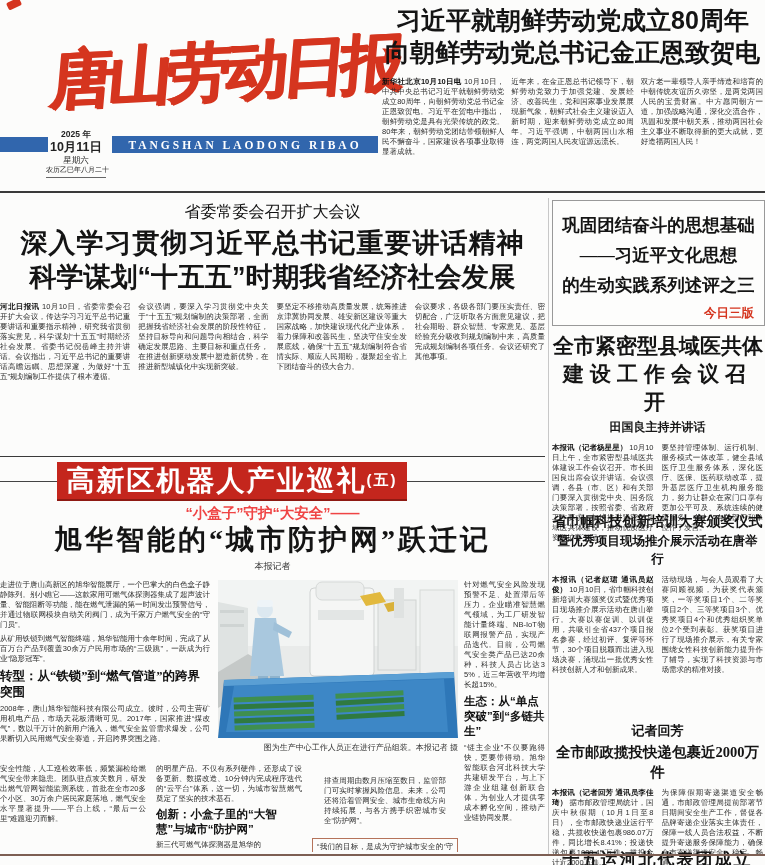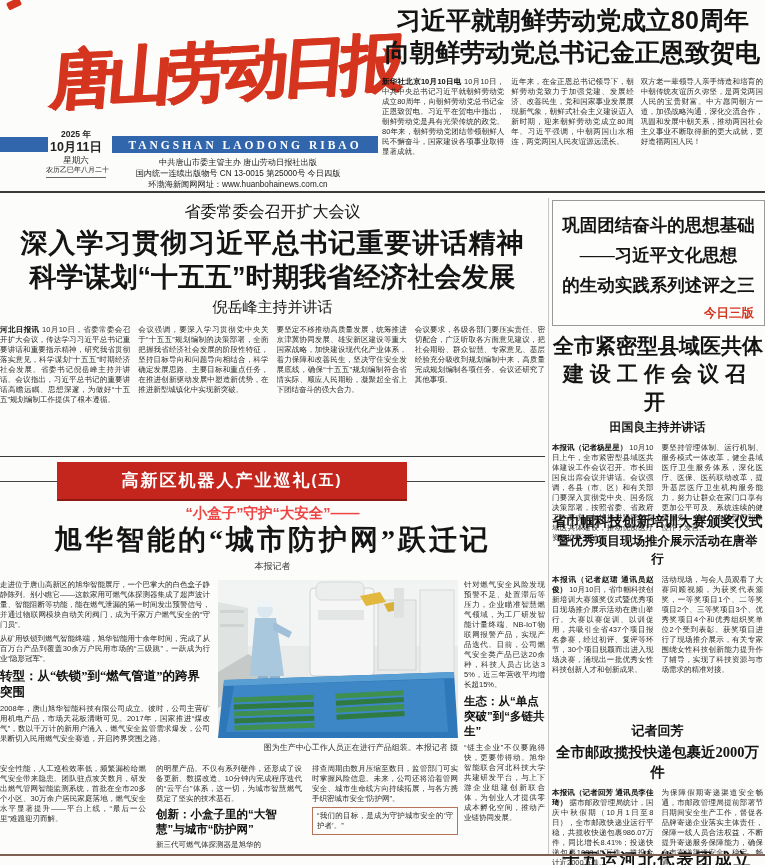--- a/index.html
+++ b/index.html
@@ -64,25 +64,20 @@
     <div class="date-line" style="font-size:8.5px;font-weight:bold;">2025 年</div>
     <div class="date-line" style="font-size:12.5px;font-weight:bold;">10月11日</div>
     <div class="date-line" style="font-size:8.5px;">星期六</div>
     <div class="date-line" style="font-size:7px;border-bottom:1px solid #666;padding-bottom:2px;white-space:nowrap;">农历乙巳年八月二十</div>
   </div>
 
   <div class="abs" id="pinyin-band" style="left:112px;top:136px;width:266px;height:17px;justify-content:center;">
     <span>TANGSHAN LAODONG RIBAO</span>
   </div>
 
-  <div class="abs" style="left:102px;top:157px;width:272px;">
-    <div class="mast-info">中共唐山市委主管主办 唐山劳动日报社出版</div>
-    <div class="mast-info">国内统一连续出版物号 CN 13-0015 第25000号 今日四版</div>
-    <div class="mast-info">环渤海新闻网网址：www.huanbohainews.com.cn</div>
-  </div>
 </div>
 
 <div class="abs rule" style="left:0;top:191px;width:765px;height:2px;"></div>
 
 <div class="abs" style="left:382px;top:4px;width:381px;height:186px;">
   <div class="hl-big center" style="font-size:25px;line-height:32px;">习近平就朝鲜劳动党成立80周年</div>
   <div class="hl-big center" style="font-size:25px;line-height:32px;">向朝鲜劳动党总书记金正恩致贺电</div>
   <div class="cols" style="margin-top:9px;gap:7px;height:104px;">
     <div class="body-txt">
       <b>新华社北京10月10日电</b>
@@ -90,38 +85,37 @@
     </div>
     <div class="body-txt">近年来，在金正恩总书记领导下，朝鲜劳动党致力于加强党建、发展经济、改善民生，党和国家事业发展展现新气象，朝鲜式社会主义建设迈入新时期，迎来朝鲜劳动党成立80周年。习近平强调，中朝两国山水相连，两党两国人民友谊源远流长。</div>
     <div class="body-txt">双方老一辈领导人亲手缔造和培育的中朝传统友谊历久弥坚，是两党两国人民的宝贵财富。中方愿同朝方一道，加强战略沟通，深化交流合作，巩固和发展中朝关系，推动两国社会主义事业不断取得新的更大成就，更好造福两国人民！</div>
   </div>
 </div>
 
 <div class="abs" style="left:0;top:198px;width:545px;height:258px;">
   <div class="center serif" style="font-size:16px;color:#111;margin-top:4px;">省委常委会召开扩大会议</div>
   <div class="hl-big center" style="font-size:27px;line-height:34px;margin-top:3px;letter-spacing:1px;">深入学习贯彻习近平总书记重要讲话精神</div>
   <div class="hl-big center" style="font-size:27px;line-height:34px;">科学谋划“十五五”时期我省经济社会发展</div>
-  <div class="center serif" style="font-size:15px;color:#111;margin-top:4px;">倪岳峰主持并讲话</div>
   <div class="cols" style="margin-top:8px;gap:8px;height:128px;">
     <div class="body-txt">
       <b>河北日报讯</b>
       <span>10月10日，省委常委会召开扩大会议，传达学习习近平总书记重要讲话和重要指示精神，研究我省贯彻落实意见，科学谋划“十五五”时期经济社会发展。省委书记倪岳峰主持并讲话。会议指出，习近平总书记的重要讲话高瞻远瞩、思想深邃，为做好“十五五”规划编制工作提供了根本遵循。</span>
     </div>
     <div class="body-txt">会议强调，要深入学习贯彻党中央关于“十五五”规划编制的决策部署，全面把握我省经济社会发展的阶段性特征，坚持目标导向和问题导向相结合，科学确定发展思路、主要目标和重点任务，在推进创新驱动发展中塑造新优势，在推进新型城镇化中实现新突破。</div>
     <div class="body-txt">要坚定不移推动高质量发展，统筹推进京津冀协同发展、雄安新区建设等重大国家战略，加快建设现代化产业体系，着力保障和改善民生，坚决守住安全发展底线，确保“十五五”规划编制符合省情实际、顺应人民期盼，凝聚起全省上下团结奋斗的强大合力。</div>
     <div class="body-txt">会议要求，各级各部门要压实责任、密切配合，广泛听取各方面意见建议，把社会期盼、群众智慧、专家意见、基层经验充分吸收到规划编制中来，高质量完成规划编制各项任务。会议还研究了其他事项。</div>
   </div>
 </div>
 
 <div class="abs rule" style="left:0;top:456px;width:545px;height:1px;"></div>
 <div class="abs" style="left:0;top:481px;width:57px;height:1px;background:#444;"></div>
 <div class="abs" style="left:407px;top:481px;width:138px;height:1px;background:#444;"></div>
 
 <div class="abs red-banner" style="left:57px;top:462px;width:350px;height:37px;">
-  <span style="font-size:17px;">高新区机器人产业巡礼</span>
+  <span style="font-size:28px;">高新区机器人产业巡礼</span>
   <span style="font-size:15px;">(五)</span>
 </div>
 
 <div class="abs center" style="left:0;top:504px;width:545px;font-size:14.5px;font-weight:bold;color:#ef4444;">“小盒子”守护“大安全”——</div>
 <div class="abs center serif hl-big" style="left:0;top:521px;width:545px;font-size:28px;letter-spacing:3px;">旭华智能的“城市防护网”跃迁记</div>
 <div class="abs center" style="left:0;top:560px;width:545px;font-size:9px;color:#333;">本报记者</div>
 
 <div class="abs" style="left:0;top:580px;width:210px;height:182px;overflow:hidden;">
   <p class="body-txt" style="margin:0 0 4px;">走进位于唐山高新区的旭华智能展厅，一个巴掌大的白色盒子静静陈列。别小瞧它——这款家用可燃气体探测器集成了超声波计量、智能阻断等功能，能在燃气泄漏的第一时间发出预警信号，并通过物联网模块自动关闭阀门，成为千家万户燃气安全的“守门员”。</p>
   <p class="body-txt" style="margin:0 0 4px;">从矿用铁锁到燃气智能终端，旭华智能用十余年时间，完成了从百万台产品到覆盖30余万户民用市场的“三级跳”，一跃成为行业“隐形冠军”。</p>
@@ -185,21 +179,21 @@
 </div>
 
 <div class="abs cols" style="left:0;top:764px;width:458px;height:88px;gap:10px;">
   <div class="body-txt">安全性能，人工巡检效率低，频繁漏检给燃气安全带来隐患。团队驻点攻关数月，研发出燃气管网智能监测系统，首批在全市20多个小区、30万余户居民家庭落地，燃气安全水平显著提升——平台上线，“最后一公里”难题迎刃而解。</div>
   <div style="overflow:hidden;">
     <p class="body-txt" style="margin:0 0 3px;">的明星产品。不仅有系列硬件，还形成了设备更新、数据改造、10分钟内完成程序迭代的“云平台”体系，这一切，为城市智慧燃气奠定了坚实的技术基石。</p>
     <div class="subhead" style="font-size:11.5px;line-height:15px;margin:3px 0;">创新：小盒子里的“大智慧”与城市“防护网”</div>
     <p class="body-txt" style="margin:0;">新三代可燃气体探测器是旭华的</p>
   </div>
   <div style="overflow:hidden;">
-    <p class="body-txt" style="margin:0;">排查周期由数月压缩至数日，监管部门可实时掌握风险信息。未来，公司还将沿着管网安全、城市生命线方向持续拓展，与各方携手织密城市安全“防护网”。</p>
+    <p class="body-txt" style="margin:12px;">排查周期由数月压缩至数日，监管部门可实时掌握风险信息。未来，公司还将沿着管网安全、城市生命线方向持续拓展，与各方携手织密城市安全“防护网”。</p>
     <div class="quote-box body-txt">“我们的目标，是成为守护城市安全的‘守护者’。”</div>
   </div>
 </div>
 
 <div class="abs vrule" style="left:548px;top:198px;height:656px;"></div>
 
 <div class="abs box1" style="left:552px;top:200px;width:211px;height:124px;padding:0;">
   <div class="serif center" style="font-size:17.5px;font-weight:bold;margin-top:12px;color:#141414;">巩固团结奋斗的思想基础</div>
   <div class="serif center" style="font-size:17.5px;font-weight:bold;margin-top:6px;color:#141414;">——习近平文化思想</div>
   <div class="serif center" style="font-size:17.5px;font-weight:bold;margin-top:6px;color:#141414;">的生动实践系列述评之三</div>

